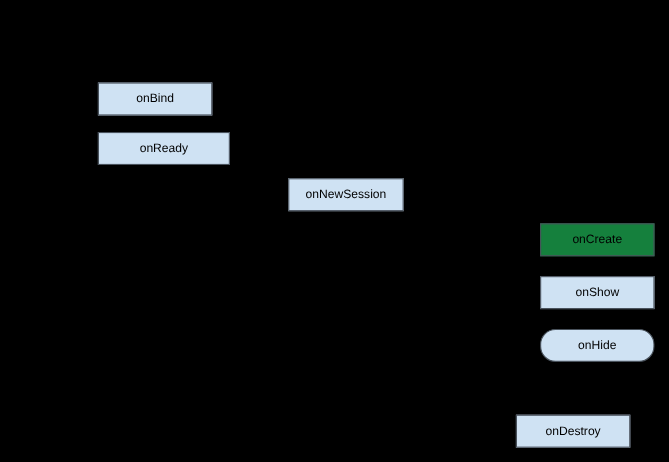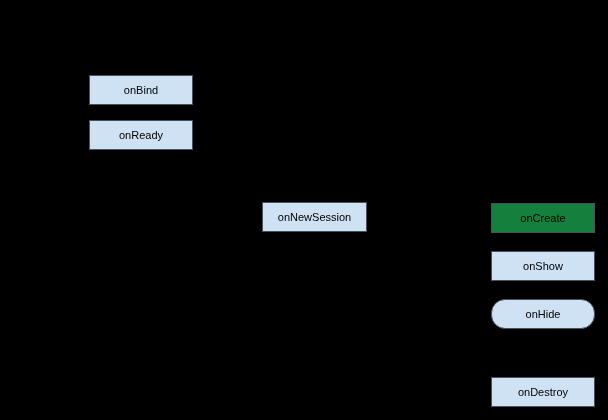--- a/index.html
+++ b/index.html
@@ -29,31 +29,31 @@
     white-space: nowrap;
   }
 </style>
 </head>
 <body>
 
 <div id="canvas" style="width: 608px; height: 420px; background: rgb(0, 0, 0);">
     <div class="node" style="left: 89px; top: 75px; width: 104px; height: 30px; background: rgb(207, 226, 243); border-color: rgb(73, 82, 92); color: rgb(0, 0, 0);">
       <span>onBind</span>
     </div>
-    <div class="node" style="left: 89px; top: 120px; width: 104px; height: 30px; background: rgb(207, 226, 243); border-color: rgb(73, 82, 92); color: rgb(0, 0, 0);">
+    <div class="node" style="left: 89px; top: 120px; width: 120px; height: 30px; background: rgb(207, 226, 243); border-color: rgb(73, 82, 92); color: rgb(0, 0, 0);">
       <span>onReady</span>
     </div>
-    <div class="node" style="left: 262px; top: 162px; width: 105px; height: 30px; background: rgb(207, 226, 243); border-color: rgb(73, 82, 92); color: rgb(0, 0, 0); margin-top: 40px;">
+    <div class="node" style="left: 262px; top: 162px; width: 105px; height: 30px; background: rgb(207, 226, 243); border-color: rgb(73, 82, 92); color: rgb(0, 0, 0);">
       <span>onNewSession</span>
     </div>
     <div class="node" style="left: 491px; top: 203px; width: 104px; height: 30px; background: #15803d; border-color: rgb(73, 82, 92); color: rgb(0, 0, 0);">
       <span>onCreate</span>
     </div>
     <div class="node" style="left: 491px; top: 251px; width: 104px; height: 30px; background: rgb(207, 226, 243); border-color: rgb(73, 82, 92); color: rgb(0, 0, 0);">
       <span>onShow</span>
     </div>
     <div class="node" style="left: 491px; top: 299px; width: 104px; height: 30px; background: rgb(207, 226, 243); border-color: rgb(73, 82, 92); color: rgb(0, 0, 0); border-radius: 14px;">
       <span>onHide</span>
     </div>
-    <div class="node" style="left: 491px; top: 377px; width: 104px; height: 30px; background: rgb(207, 226, 243); border-color: rgb(73, 82, 92); color: rgb(0, 0, 0);">
+    <div class="node" style="left: 469px; top: 377px; width: 104px; height: 30px; background: rgb(207, 226, 243); border-color: rgb(73, 82, 92); color: rgb(0, 0, 0);">
       <span>onDestroy</span>
     </div>
   </div>
 
 </body></html>

